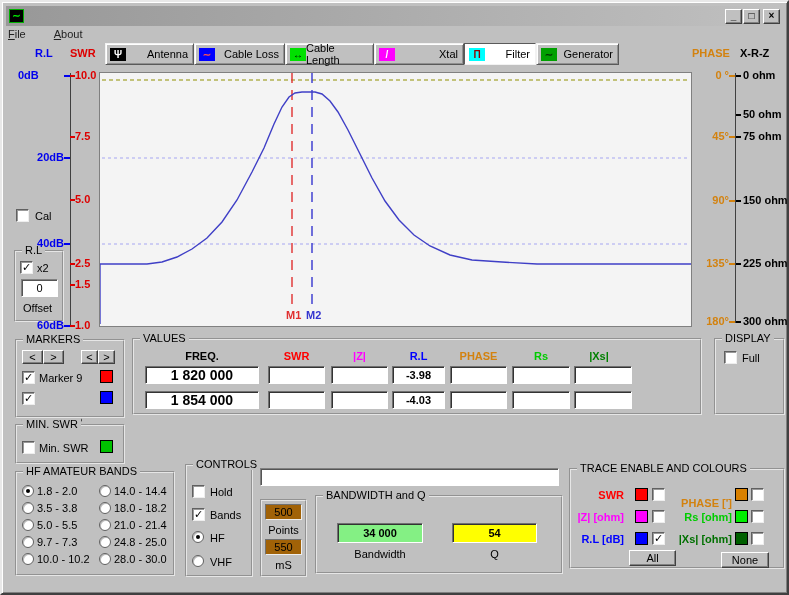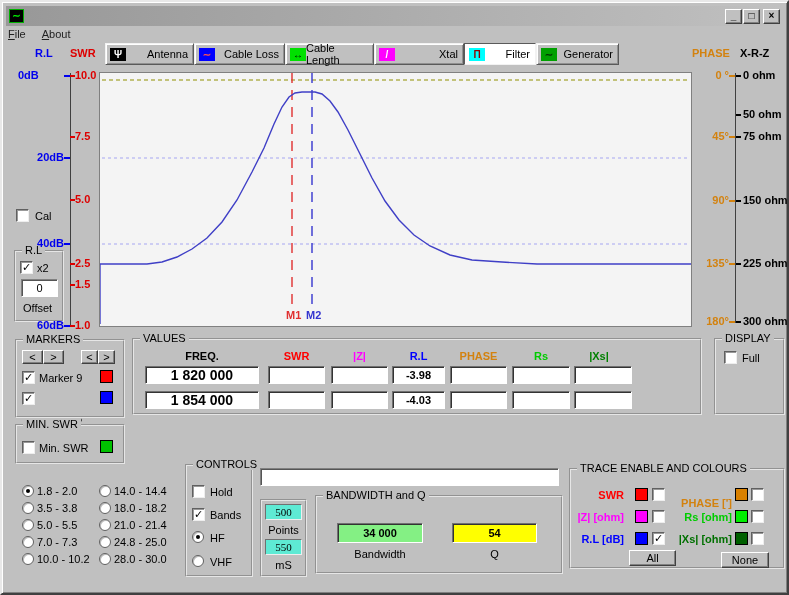--- a/index.html
+++ b/index.html
@@ -13,21 +13,21 @@
               display:flex; align-items:center; padding:0 3px; }
   .app-icon { width:15px; height:14px; background:#000; border:1px solid #00b000;
               color:#00ee00; font-size:10px; line-height:11px; text-align:center;
               margin-right:5px; font-weight:bold; flex:none; }
   .title-text { color:#fff; font-weight:bold; font-size:12px; white-space:nowrap; }
   .win-btns { margin-left:auto; display:flex; }
   .win-btn { width:17px; height:15px; background:#c0c0c0; border:1px solid;
              border-color:#fff #404040 #404040 #fff; box-shadow: inset -1px -1px 0 #808080;
              font-size:10px; font-weight:bold; text-align:center; line-height:12px; margin-left:1px; }
   .win-btn.close { margin-left:3px; }
-  .menubar { position:absolute; left:6px; top:26px; height:14px; display:flex; gap:16px; }
+  .menubar { position:absolute; left:6px; top:26px; height:14px; display:flex; gap:28px; }
   .menu-item { display:inline-block; color:#222; }
   .menu-item::first-letter { text-decoration:underline; }
   .lbl { position:absolute; white-space:nowrap; }
   .b { font-weight:bold; }
   #toolbar { position:absolute; left:103px; top:41px; height:22px; display:flex; }
   .tb-btn { height:22px; display:flex; align-items:center; background:#c0c0c0;
             border:1px solid; border-color:#f2f2f2 #5a5a5a #5a5a5a #f2f2f2;
             box-shadow: inset 1px 1px 0 #fff, inset -1px -1px 0 #909090;
             padding:0 5px 0 4px; flex:none; }
   .tb-btn.active { background:#fff; border-color:#5a5a5a #f2f2f2 #f2f2f2 #5a5a5a; box-shadow:none; }
@@ -51,22 +51,22 @@
   .radio { position:absolute; width:12px; height:12px; background:#fff; border:1px solid #606060;
            border-radius:50%; box-shadow: inset 1px 1px 0 #bbb; display:flex;
            align-items:center; justify-content:center; }
   .radio .dot { width:4px; height:4px; border-radius:50%; background:#000; }
   .swatch { position:absolute; width:13px; height:13px; border:1px solid #000; }
   .btn { position:absolute; background:#c0c0c0; border:1px solid; border-color:#fff #404040 #404040 #fff;
          box-shadow: inset -1px -1px 0 #808080; text-align:center; }
   .vbox { position:absolute; height:18px; background:#fff; border:1px solid;
           border-color:#707070 #fff #fff #707070; box-shadow: inset 1px 1px 0 #333;
           text-align:center; font-weight:bold; line-height:16px; overflow:hidden; }
-  .pbox { position:absolute; background:#5eead4; border:1px solid; border-color:#707070 #eee #eee #707070;
-          text-align:center; line-height:14px;font-family:Liberation Serif, serif; }
+  .pbox { position:absolute; background:#a16207; border:1px solid; border-color:#707070 #eee #eee #707070;
+          text-align:center; line-height:14px; }
   .cmd-input { position:absolute; background:#fff; border:1px solid; border-color:#808080 #fff #fff #808080;
                box-shadow: inset 1px 1px 0 #555; font-family:"Liberation Sans",sans-serif; font-size:11px;
                padding:0 3px; outline:none; }
 </style>
 </head>
 <body>
 
 <div id="window">
 
   <div class="titlebar">
@@ -166,20 +166,23 @@
   <div class="gbox" style="left:130px;top:336px;width:570px;height:77px;">
     <span class="legend">VALUES</span>
   </div>
 
   <div class="gbox" style="left:712px;top:336px;width:71px;height:77px;">
     <span class="legend">DISPLAY</span>
   </div>
   <span class="cb" style="left:722px;top:349px;"></span>
   <span class="lbl" style="left:740px;top:350px;">Full</span>
 
+  <div class="gbox" style="left:13px;top:469px;width:160px;height:105px;">
+    <span class="legend">HF AMATEUR BANDS</span>
+  </div>
 
   <div class="gbox" style="left:183px;top:462px;width:68px;height:113px;">
     <span class="legend">CONTROLS</span>
   </div>
 
   <input class="cmd-input" style="left: 258px; top: 466px; width: 299px; height: 18px;" value="">
 
   <div class="gbox" style="left:258px;top:497px;width:47px;height:78px;"></div>
   <div class="pbox" style="left:263px;top:502px;width:37px;height:16px;">500</div>
   <span class="lbl" style="left:258px;top:522px;width:47px;text-align:center;">Points</span>
@@ -265,21 +268,21 @@
     <div class="vbox" style="left: 572px; top: 389px; width: 58px; font-size: 11px;"></div>
     <span class="radio" style="left: 20px; top: 483px;">
       <span class="dot"></span>
     </span>
     <span class="lbl" style="left: 35px; top: 483px;">1.8 - 2.0</span>
     <span class="radio" style="left: 20px; top: 500px;"></span>
     <span class="lbl" style="left: 35px; top: 500px;">3.5 - 3.8</span>
     <span class="radio" style="left: 20px; top: 517px;"></span>
     <span class="lbl" style="left: 35px; top: 517px;">5.0 - 5.5</span>
     <span class="radio" style="left: 20px; top: 534px;"></span>
-    <span class="lbl" style="left: 35px; top: 534px;">7.0 - 7.3</span>
+    <span class="lbl" style="left: 35px; top: 534px;">9.7 - 7.3</span>
     <span class="radio" style="left: 20px; top: 551px;"></span>
     <span class="lbl" style="left: 35px; top: 551px;">10.0 - 10.2</span>
     <span class="radio" style="left: 97px; top: 483px;"></span>
     <span class="lbl" style="left: 112px; top: 483px;">14.0 - 14.4</span>
     <span class="radio" style="left: 97px; top: 500px;"></span>
     <span class="lbl" style="left: 112px; top: 500px;">18.0 - 18.2</span>
     <span class="radio" style="left: 97px; top: 517px;"></span>
     <span class="lbl" style="left: 112px; top: 517px;">21.0 - 21.4</span>
     <span class="radio" style="left: 97px; top: 534px;"></span>
     <span class="lbl" style="left: 112px; top: 534px;">24.8 - 25.0</span>

